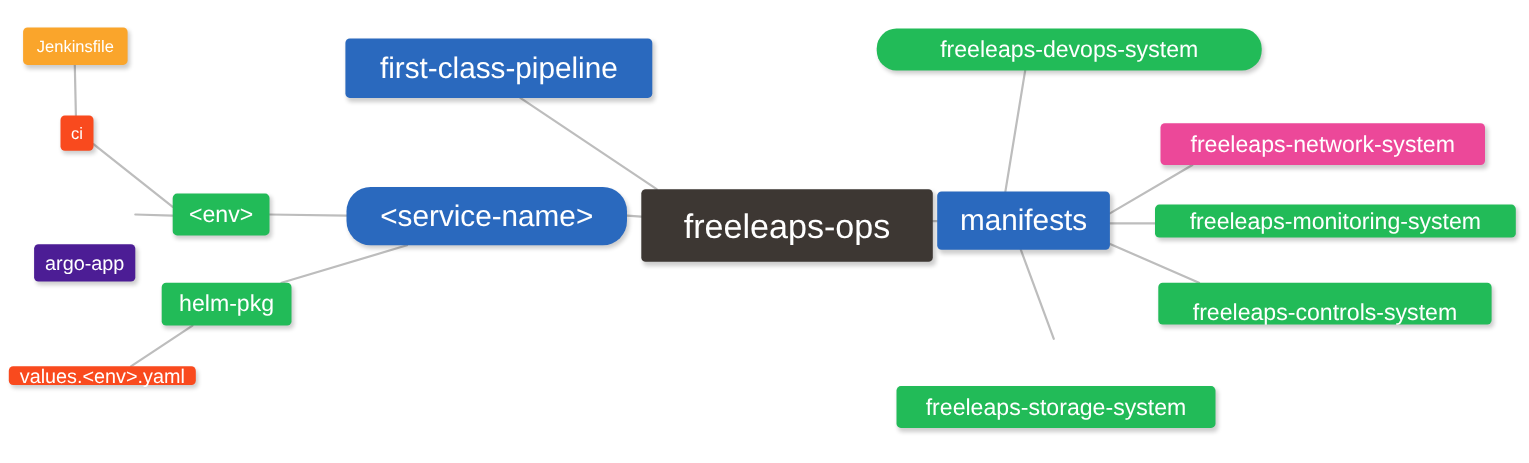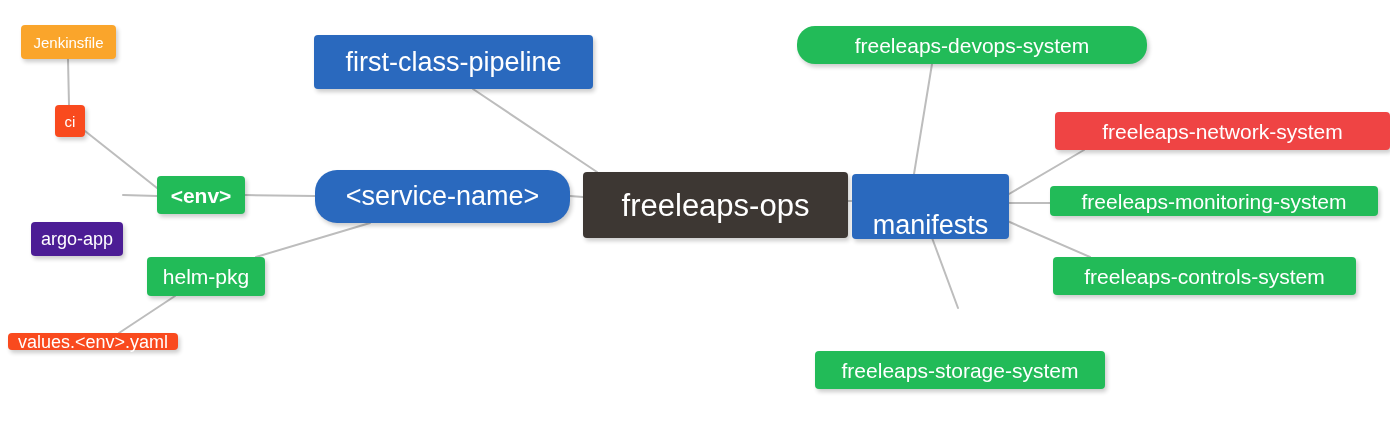--- a/index.html
+++ b/index.html
@@ -69,51 +69,51 @@
   <div id="node-layer">
       <div class="mm-node" style="left: 583px; top: 172px; width: 265px; height: 66px; background: rgb(61, 55, 51); font-size: 31px;">
         <span class="mm-label">freeleaps-ops</span>
       </div>
       <div class="mm-node" style="left: 314px; top: 35px; width: 279px; height: 54px; background: rgb(42, 105, 190); font-size: 27px;">
         <span class="mm-label">first-class-pipeline</span>
       </div>
       <div class="mm-node" style="left: 315px; top: 170px; width: 255px; height: 53px; background: rgb(42, 105, 190); font-size: 27px; border-radius: 22px;">
         <span class="mm-label">&lt;service-name&gt;</span>
       </div>
-      <div class="mm-node" style="left: 852px; top: 174px; width: 157px; height: 65px; background: rgb(42, 105, 190); font-size: 27px; align-items: flex-end;">
+      <div class="mm-node" style="left: 852px; top: 174px; width: 157px; height: 53px; background: rgb(42, 105, 190); font-size: 27px;">
         <span class="mm-label">manifests</span>
       </div>
-      <div class="mm-node" style="left: 157px; top: 176px; width: 88px; height: 38px; background: rgb(34, 187, 88); font-size: 21px; font-weight: bold;">
+      <div class="mm-node" style="left: 157px; top: 176px; width: 88px; height: 38px; background: rgb(34, 187, 88); font-size: 21px;">
         <span class="mm-label">&lt;env&gt;</span>
       </div>
       <div class="mm-node" style="left: 147px; top: 257px; width: 118px; height: 39px; background: rgb(34, 187, 88); font-size: 21px;">
         <span class="mm-label">helm-pkg</span>
       </div>
       <div class="mm-node" style="left: 21px; top: 25px; width: 95px; height: 34px; background: rgb(250, 165, 43); font-size: 15px;">
         <span class="mm-label">Jenkinsfile</span>
       </div>
       <div class="mm-node" style="left: 55px; top: 105px; width: 30px; height: 32px; background: rgb(249, 74, 30); font-size: 15px;">
         <span class="mm-label">ci</span>
       </div>
       <div class="mm-node" style="left: 31px; top: 178px; width: 92px; height: 34px; background: #4c1d95; font-size: 18px; margin-top: 44px;">
         <span class="mm-label">argo-app</span>
       </div>
       <div class="mm-node" style="left: 8px; top: 333px; width: 170px; height: 17px; background: rgb(249, 74, 30); font-size: 18px;">
         <span class="mm-label">values.&lt;env&gt;.yaml</span>
       </div>
       <div class="mm-node" style="left: 797px; top: 26px; width: 350px; height: 38px; background: rgb(34, 187, 88); font-size: 21px; border-radius: 18px;">
         <span class="mm-label">freeleaps-devops-system</span>
       </div>
-      <div class="mm-node" style="left: 1055px; top: 112px; width: 335px; height: 38px; background: #ef4444; font-size: 21px;">
+      <div class="mm-node" style="left: 1055px; top: 112px; width: 295px; height: 38px; background: #ec4899; font-size: 21px;">
         <span class="mm-label">freeleaps-network-system</span>
       </div>
       <div class="mm-node" style="left: 1050px; top: 186px; width: 328px; height: 30px; background: rgb(34, 187, 88); font-size: 21px;">
         <span class="mm-label">freeleaps-monitoring-system</span>
       </div>
-      <div class="mm-node" style="left: 1053px; top: 257px; width: 303px; height: 38px; background: rgb(34, 187, 88); font-size: 21px;">
+      <div class="mm-node" style="left: 1053px; top: 257px; width: 303px; height: 38px; background: rgb(34, 187, 88); font-size: 21px; align-items: flex-end;">
         <span class="mm-label">freeleaps-controls-system</span>
       </div>
       <div class="mm-node" style="left: 815px; top: 308px; width: 290px; height: 38px; background: rgb(34, 187, 88); font-size: 21px; margin-top: 43px;">
         <span class="mm-label">freeleaps-storage-system</span>
       </div>
     </div>
 
 </div>
 
 </body></html>

